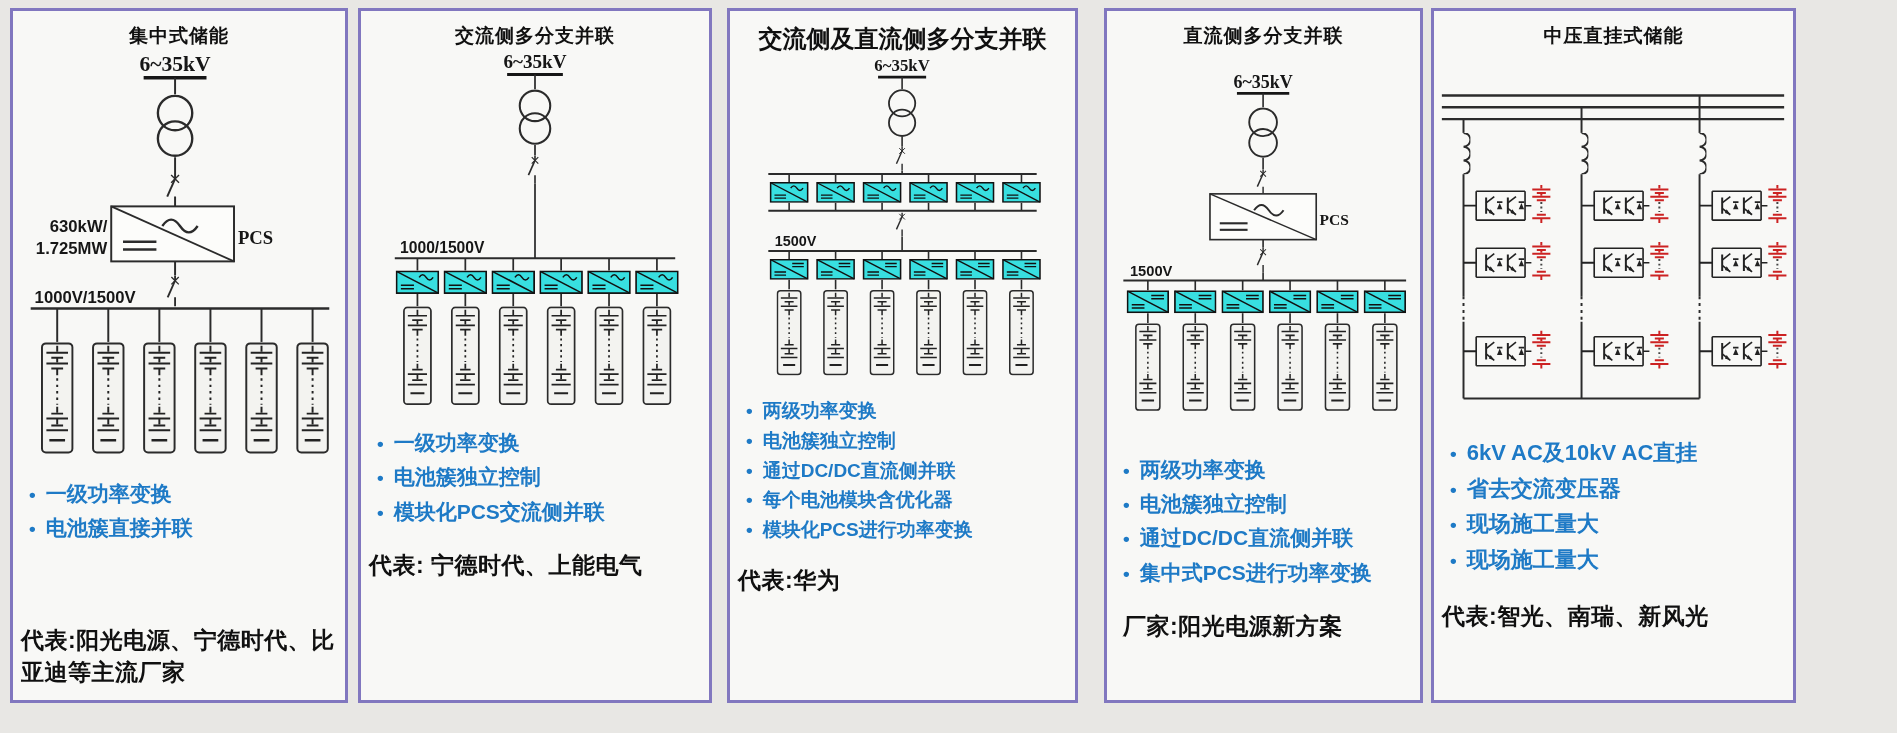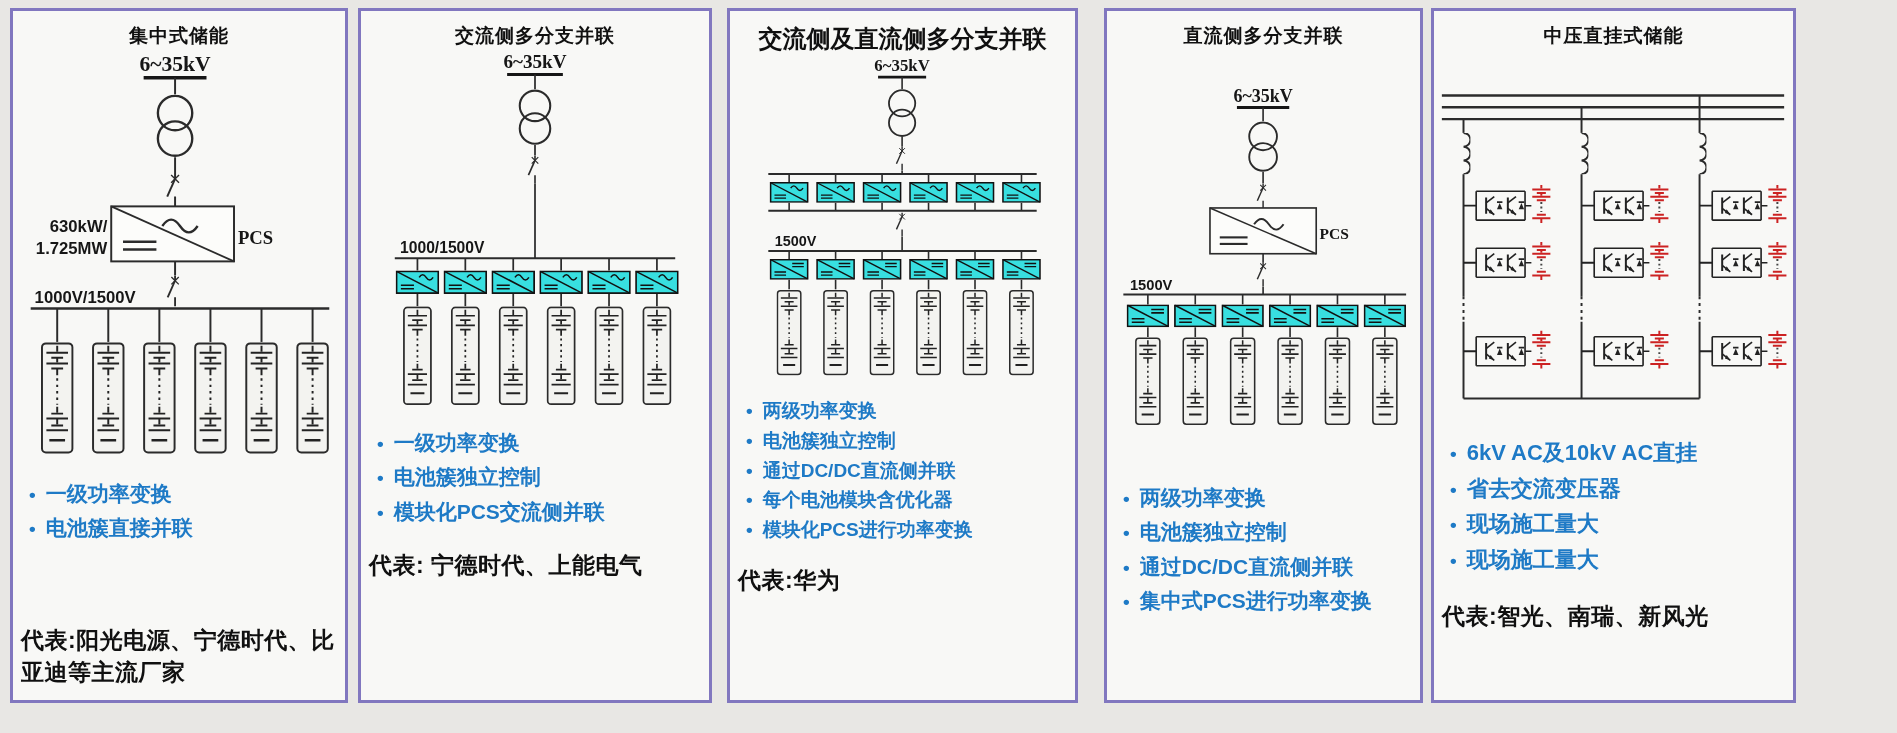--- a/index.html
+++ b/index.html
@@ -345,20 +345,21 @@
         <use href="#rack" x="265" y="308" width="34" height="108"></use>
         <use href="#rack" x="323" y="308" width="34" height="108"></use>
       </g>
     </svg>
     <ul class="bullets">
       <li>两级功率变换</li>
       <li>电池簇独立控制</li>
       <li>通过DC/DC直流侧并联</li>
       <li>集中式PCS进行功率变换</li>
     </ul>
+    <div class="rep">厂家:阳光电源新方案</div>
   </div>
 
   <div class="panel p5">
     <div class="panel-title">中压直挂式储能</div>
     <svg class="diagram" viewBox="0 0 365 332" height="340" style="margin-top:26px">
       <g>
         <line x1="8" y1="12" x2="356" y2="12" class="bus" stroke-width="3"></line>
         <line x1="8" y1="24" x2="356" y2="24" class="bus" stroke-width="3"></line>
         <line x1="8" y1="36" x2="356" y2="36" class="bus" stroke-width="3"></line>
       </g>

